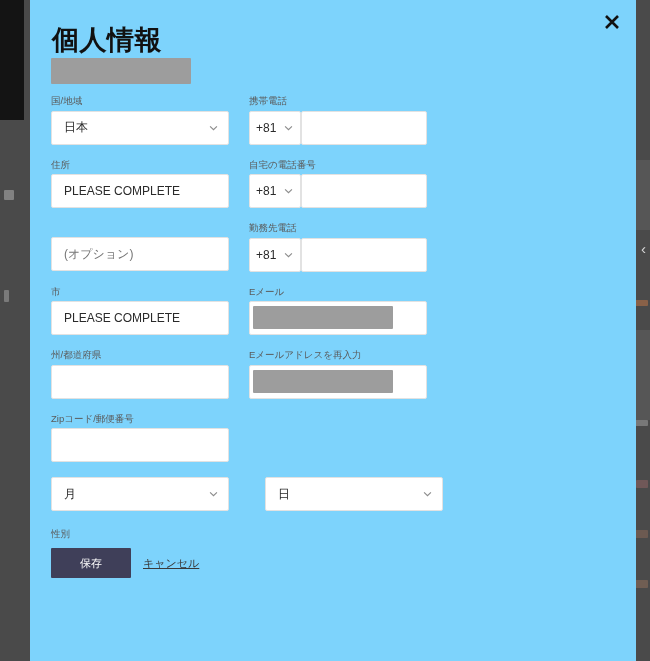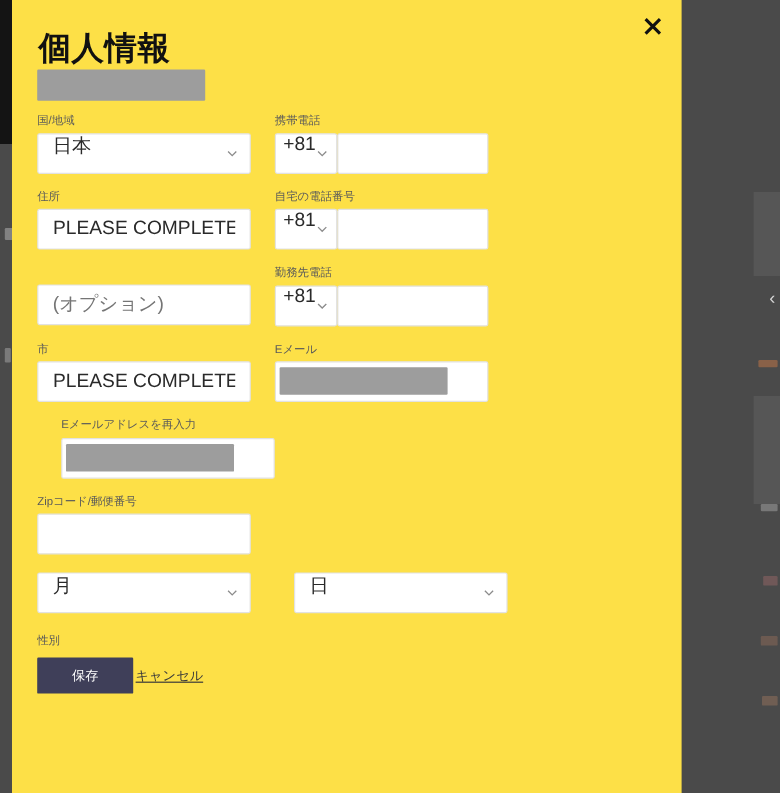--- a/index.html
+++ b/index.html
@@ -39,25 +39,25 @@
     font-size: 15px;
   }
   .bg-smudge {
     position: absolute;
     border-radius: 1px;
   }
 
   
   .modal {
     position: absolute;
-    left: 10px;
+    left: 30px;
     top: 0;
-    width: 558px;
+    width: 606px;
     height: 661px;
-    background: #fde047;
+    background: #7dd3fc;
     overflow: hidden;
   }
 
   .close-btn {
     position: absolute;
     right: 9px;
     top: 7px;
     width: 30px;
     height: 30px;
     display: flex;
@@ -107,27 +107,27 @@
     margin-bottom: 5px;
     display: block;
   }
 
   .ctl {
     width: 100%;
     height: 34px;
     border: 1px solid #e2e2e2;
     background: #ffffff;
     border-radius: 2px;
-    font-size: 16px;
+    font-size: 12px;
     color: #2a2a2a;
     padding: 0 12px;
     font-family: "Liberation Sans", "DejaVu Sans", sans-serif;
     outline: none;
     display: flex;
-    align-items: flex-start;
+    align-items: center;
   }
 
   .select {
     position: relative;
     justify-content: flex-start;
   }
   .select .caret {
     position: absolute;
     right: 10px;
     top: 50%;
@@ -186,21 +186,21 @@
     border-radius: 50%;
     background: #fff;
     flex: 0 0 auto;
   }
   .radio-text { font-size: 10px; color: #4a4a4a; }
 
   
   .footer {
     display: flex;
     align-items: center;
-    gap: 2px;
+    gap: 12px;
     margin-top: 6px;
   }
   .btn-save {
     width: 80px;
     height: 30px;
     background: #3f3f59;
     color: #ffffff;
     border: none;
     font-size: 11px;
     font-family: "Liberation Sans", "DejaVu Sans", sans-serif;
@@ -321,20 +321,24 @@
       <div class="col-right">
         <label class="field-label">Eメール</label>
         <div class="email-wrap">
           <input class="ctl" type="text" value="" style="">
           <div class="redact email-redact"></div>
         </div>
       </div>
     </div>
 
     <div class="row block">
+      <div class="col-left">
+        <label class="field-label">州/都道府県</label>
+        <input class="ctl" type="text" value="" style="">
+      </div>
       <div class="col-right">
         <label class="field-label">Eメールアドレスを再入力</label>
         <div class="email-wrap">
           <input class="ctl" type="text" value="" style="">
           <div class="redact email-redact"></div>
         </div>
       </div>
     </div>
 
     <div class="row block">

